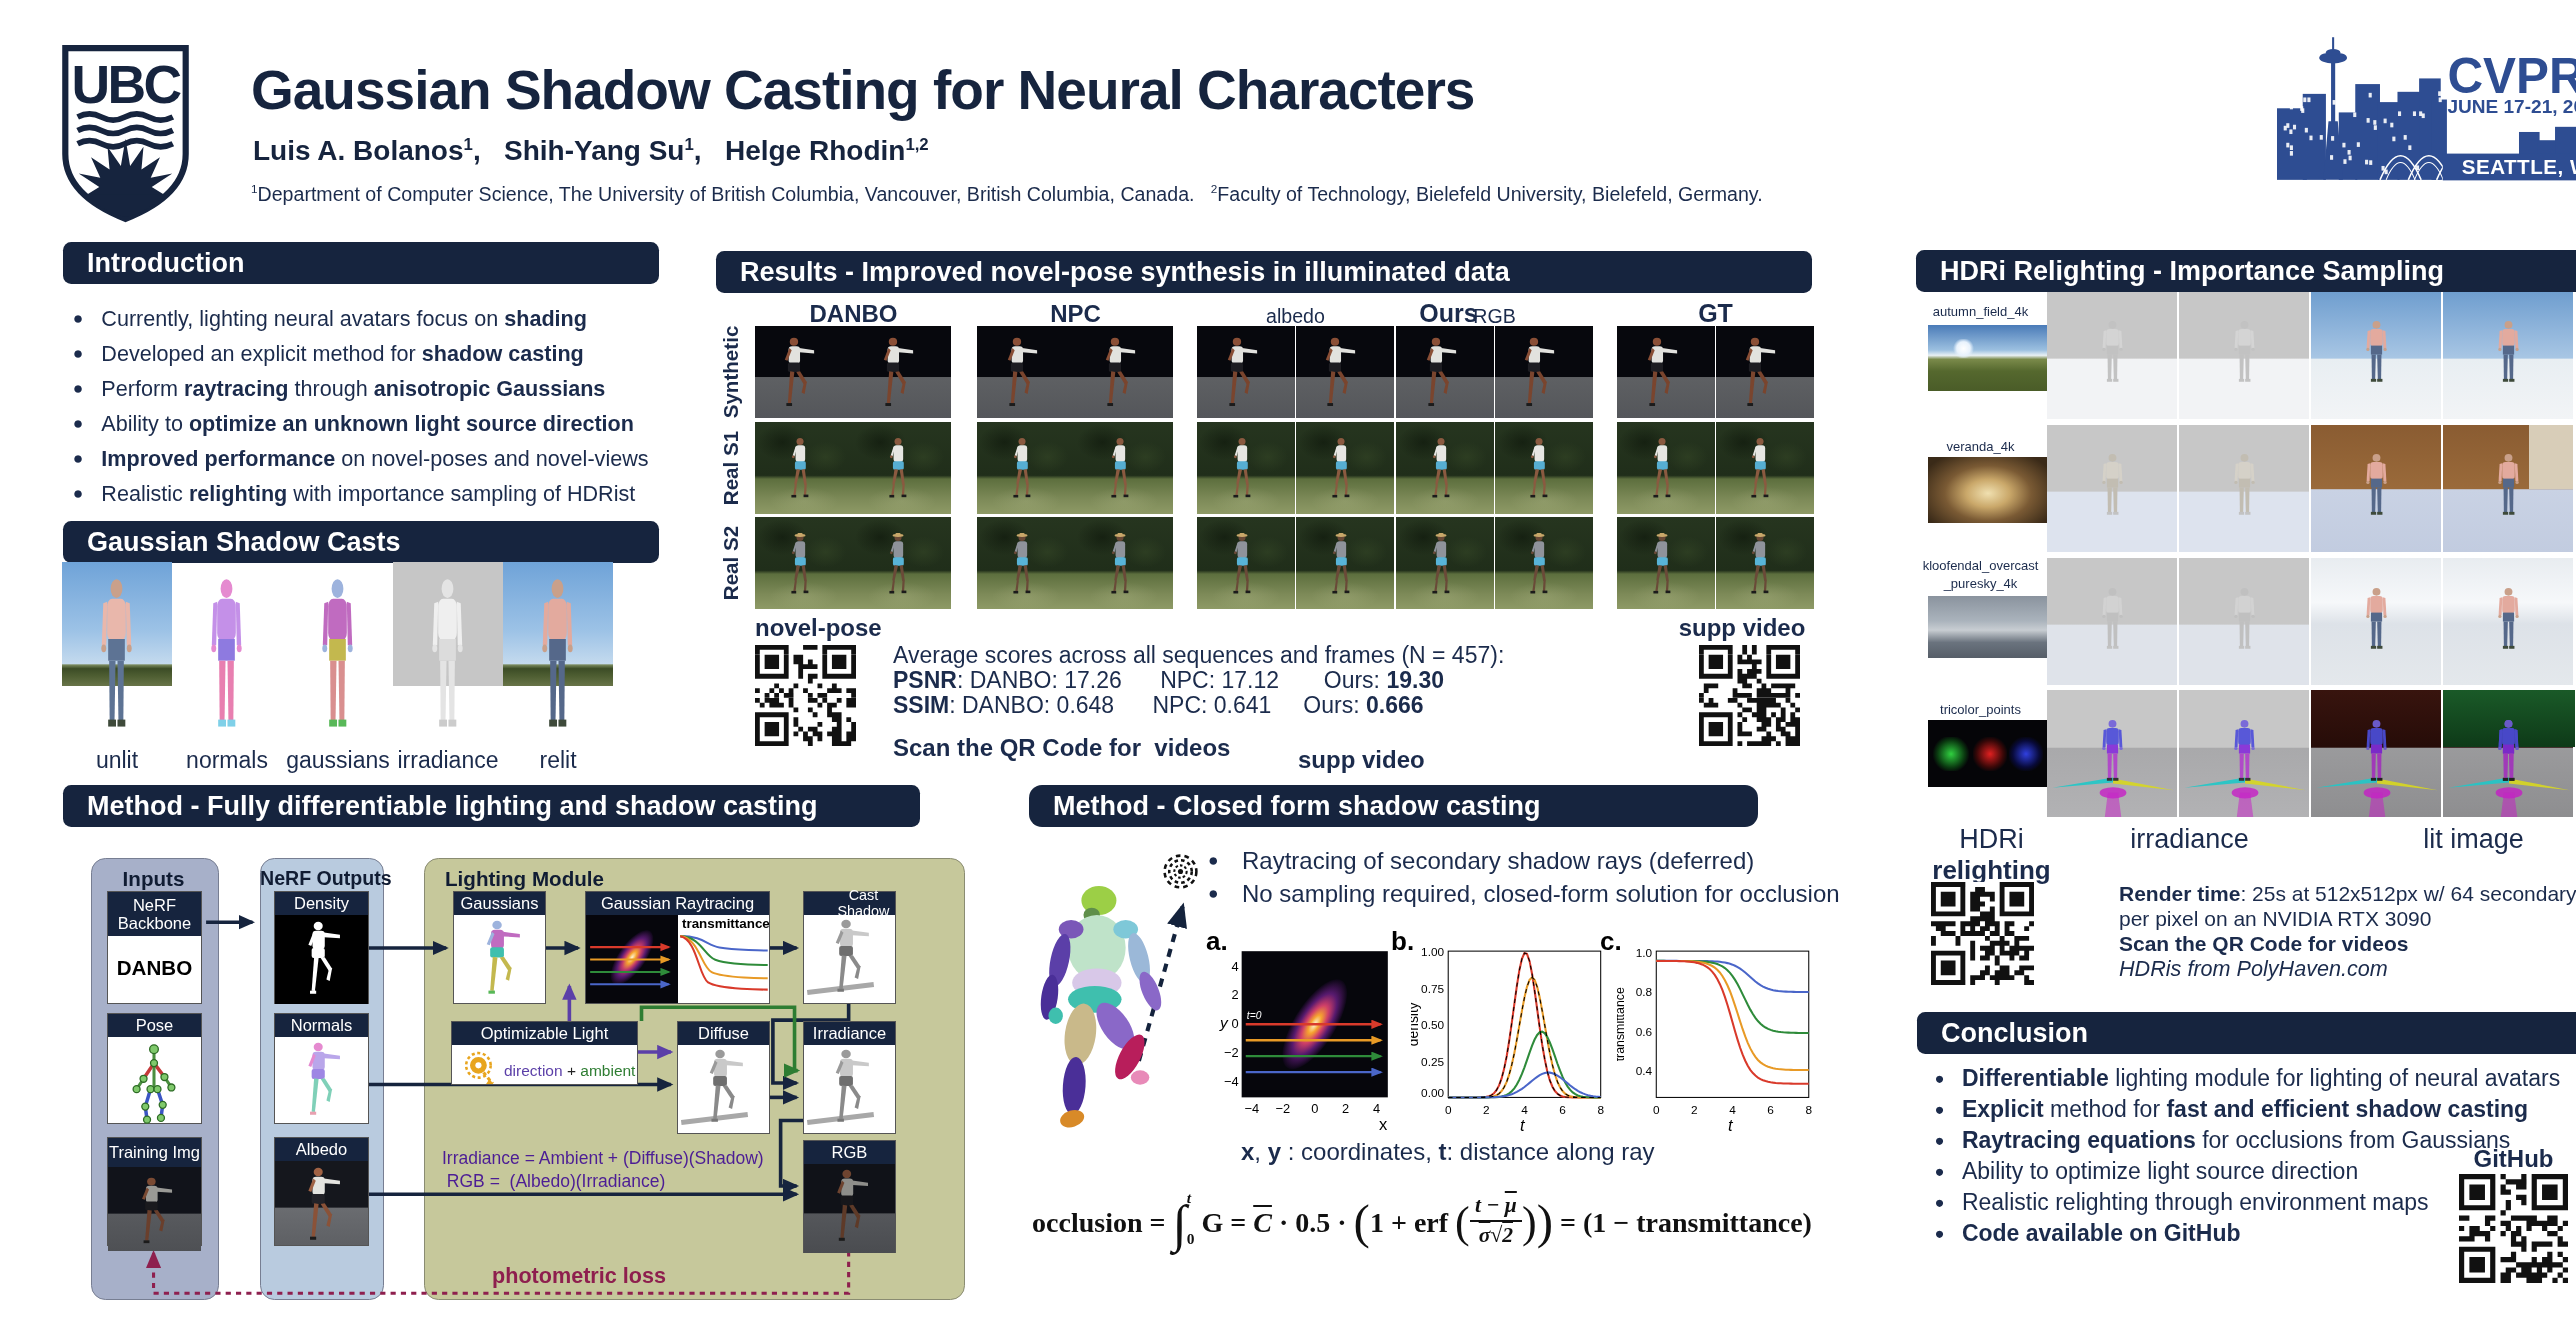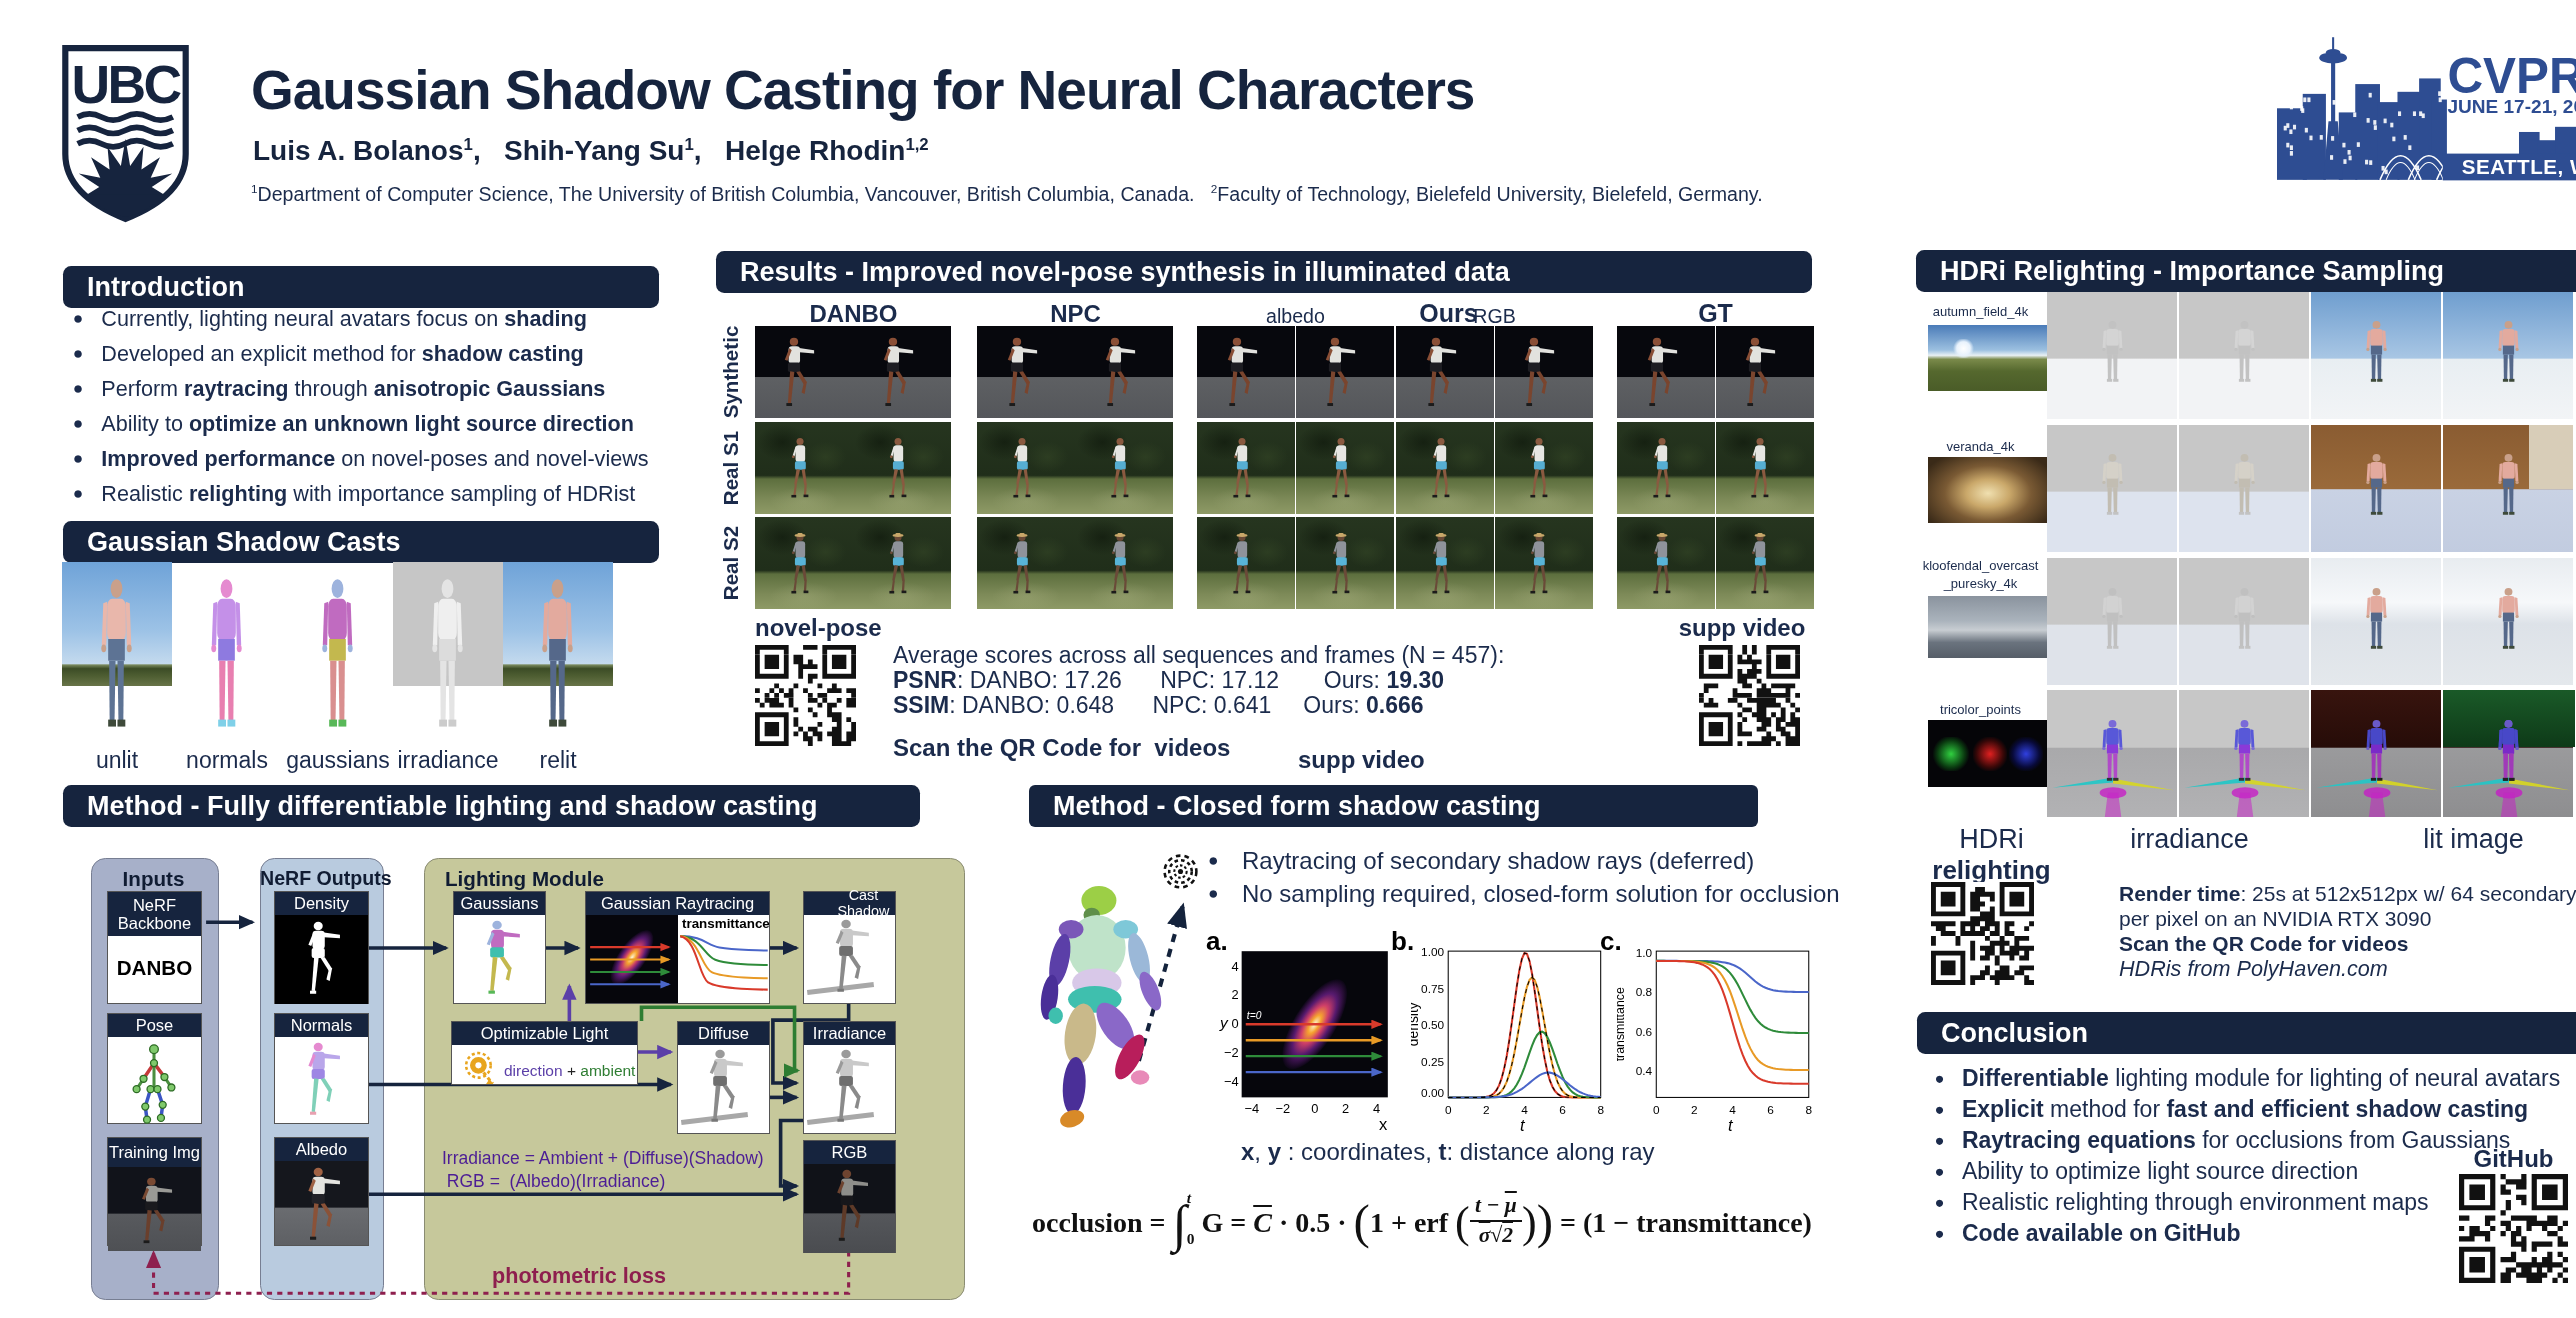--- a/index.html
+++ b/index.html
@@ -85,21 +85,21 @@
       <path d="M255 289 Q295 195 335 289" fill="none" stroke="#fff" stroke-width="3"></path>
       <path d="M267 289 Q295 222 323 289" fill="none" stroke="#fff" stroke-width="2"></path>
       <path d="M310 289 Q350 195 390 289" fill="none" stroke="#fff" stroke-width="3"></path>
       <path d="M322 289 Q350 222 378 289" fill="none" stroke="#fff" stroke-width="2"></path>
       <path d="M622 240 Q647 212 672 240 L672 255 L622 255 Z" fill="#2e4d92"></path>
 <rect x="322" y="238" width="350" height="52" fill="#2e4d92"></rect>
 <text x="331" y="120" font-size="96" font-weight="bold" fill="#2e4d92" letter-spacing="0">CVPR</text>
 <text x="331" y="160" font-size="37" font-weight="bold" fill="#2e4d92">JUNE 17-21, 2024</text>
 <text x="497" y="277" font-size="40" font-weight="bold" fill="#ffffff" text-anchor="middle" letter-spacing="1">SEATTLE, WA</text>
 </svg>
-    <div style="position:absolute;left:63px;top:266px;width:596px;height:42px;background:#16243e;border-radius:8.2px;color:#fff;font-weight:bold;font-size:27px;line-height:42px;padding-left:24px;box-sizing:border-box;white-space:nowrap;">Introduction</div>
+    <div style="position:absolute;left:63px;top:242px;width:596px;height:42px;background:#16243e;border-radius:8.2px;color:#fff;font-weight:bold;font-size:27px;line-height:42px;padding-left:24px;box-sizing:border-box;white-space:nowrap;">Introduction</div>
     <div style="position:absolute;left:66px;top:301px;width:613px;font-size:21.6px;line-height:35px;color:#1b2b4c;white-space:nowrap;">
       <div style="display:flex;">
         <span style="width:24px;text-align:center;flex:none;font-size:17.5px;">●</span>
         <span style="padding-left:11.3px;">Currently, lighting neural avatars focus on <b>shading</b></span>
       </div>
       <div style="display:flex;">
         <span style="width:24px;text-align:center;flex:none;font-size:17.5px;">●</span>
         <span style="padding-left:11.3px;">Developed an explicit method for <b>shadow casting</b></span>
       </div>
       <div style="display:flex;">
@@ -920,21 +920,21 @@
       <path d="M0.0 0.0h65.3v9.3h-65.3zM93.3 0.0h28.0v9.3h-28.0zM130.7 0.0h65.3v9.3h-65.3zM0.0 9.3h9.3v9.3h-9.3zM56.0 9.3h9.3v9.3h-9.3zM130.7 9.3h9.3v9.3h-9.3zM186.7 9.3h9.3v9.3h-9.3zM0.0 18.7h9.3v9.3h-9.3zM18.7 18.7h28.0v9.3h-28.0zM56.0 18.7h9.3v9.3h-9.3zM74.7 18.7h18.7v9.3h-18.7zM130.7 18.7h9.3v9.3h-9.3zM149.3 18.7h28.0v9.3h-28.0zM186.7 18.7h9.3v9.3h-9.3zM0.0 28.0h9.3v9.3h-9.3zM18.7 28.0h28.0v9.3h-28.0zM56.0 28.0h9.3v9.3h-9.3zM74.7 28.0h18.7v9.3h-18.7zM102.7 28.0h9.3v9.3h-9.3zM130.7 28.0h9.3v9.3h-9.3zM149.3 28.0h28.0v9.3h-28.0zM186.7 28.0h9.3v9.3h-9.3zM0.0 37.3h9.3v9.3h-9.3zM18.7 37.3h28.0v9.3h-28.0zM56.0 37.3h9.3v9.3h-9.3zM84.0 37.3h37.3v9.3h-37.3zM130.7 37.3h9.3v9.3h-9.3zM149.3 37.3h28.0v9.3h-28.0zM186.7 37.3h9.3v9.3h-9.3zM0.0 46.7h9.3v9.3h-9.3zM56.0 46.7h9.3v9.3h-9.3zM84.0 46.7h9.3v9.3h-9.3zM130.7 46.7h9.3v9.3h-9.3zM186.7 46.7h9.3v9.3h-9.3zM0.0 56.0h65.3v9.3h-65.3zM84.0 56.0h9.3v9.3h-9.3zM102.7 56.0h18.7v9.3h-18.7zM130.7 56.0h65.3v9.3h-65.3zM102.7 65.3h9.3v9.3h-9.3zM37.3 74.7h9.3v9.3h-9.3zM74.7 74.7h9.3v9.3h-9.3zM121.3 74.7h9.3v9.3h-9.3zM149.3 74.7h9.3v9.3h-9.3zM0.0 84.0h9.3v9.3h-9.3zM28.0 84.0h9.3v9.3h-9.3zM46.7 84.0h9.3v9.3h-9.3zM65.3 84.0h9.3v9.3h-9.3zM93.3 84.0h9.3v9.3h-9.3zM140.0 84.0h28.0v9.3h-28.0zM177.3 84.0h18.7v9.3h-18.7zM18.7 93.3h9.3v9.3h-9.3zM37.3 93.3h9.3v9.3h-9.3zM56.0 93.3h18.7v9.3h-18.7zM102.7 93.3h9.3v9.3h-9.3zM121.3 93.3h18.7v9.3h-18.7zM186.7 93.3h9.3v9.3h-9.3zM0.0 102.7h9.3v9.3h-9.3zM18.7 102.7h28.0v9.3h-28.0zM65.3 102.7h9.3v9.3h-9.3zM102.7 102.7h18.7v9.3h-18.7zM130.7 102.7h9.3v9.3h-9.3zM158.7 102.7h9.3v9.3h-9.3zM177.3 102.7h18.7v9.3h-18.7zM9.3 112.0h9.3v9.3h-9.3zM28.0 112.0h28.0v9.3h-28.0zM65.3 112.0h9.3v9.3h-9.3zM121.3 112.0h9.3v9.3h-9.3zM140.0 112.0h18.7v9.3h-18.7zM177.3 112.0h18.7v9.3h-18.7zM74.7 121.3h9.3v9.3h-9.3zM102.7 121.3h9.3v9.3h-9.3zM140.0 121.3h9.3v9.3h-9.3zM0.0 130.7h65.3v9.3h-65.3zM112.0 130.7h9.3v9.3h-9.3zM140.0 130.7h28.0v9.3h-28.0zM0.0 140.0h9.3v9.3h-9.3zM56.0 140.0h9.3v9.3h-9.3zM74.7 140.0h9.3v9.3h-9.3zM149.3 140.0h18.7v9.3h-18.7zM177.3 140.0h9.3v9.3h-9.3zM0.0 149.3h9.3v9.3h-9.3zM18.7 149.3h28.0v9.3h-28.0zM56.0 149.3h9.3v9.3h-9.3zM74.7 149.3h9.3v9.3h-9.3zM121.3 149.3h9.3v9.3h-9.3zM158.7 149.3h9.3v9.3h-9.3zM186.7 149.3h9.3v9.3h-9.3zM0.0 158.7h9.3v9.3h-9.3zM18.7 158.7h28.0v9.3h-28.0zM56.0 158.7h9.3v9.3h-9.3zM84.0 158.7h9.3v9.3h-9.3zM102.7 158.7h18.7v9.3h-18.7zM149.3 158.7h18.7v9.3h-18.7zM186.7 158.7h9.3v9.3h-9.3zM0.0 168.0h9.3v9.3h-9.3zM18.7 168.0h28.0v9.3h-28.0zM56.0 168.0h9.3v9.3h-9.3zM74.7 168.0h9.3v9.3h-9.3zM93.3 168.0h9.3v9.3h-9.3zM112.0 168.0h18.7v9.3h-18.7zM140.0 168.0h28.0v9.3h-28.0zM177.3 168.0h18.7v9.3h-18.7zM0.0 177.3h9.3v9.3h-9.3zM56.0 177.3h9.3v9.3h-9.3zM93.3 177.3h18.7v9.3h-18.7zM121.3 177.3h9.3v9.3h-9.3zM149.3 177.3h18.7v9.3h-18.7zM177.3 177.3h18.7v9.3h-18.7zM0.0 186.7h65.3v9.3h-65.3zM102.7 186.7h9.3v9.3h-9.3zM149.3 186.7h37.3v9.3h-37.3z" fill="#111"></path>
     </svg>
     <div style="position:absolute;left:1675px;top:614px;width:134px;text-align:center;font-size:24px;font-weight:bold;color:#1b2b4c;">supp video</div>
     <svg style="position:absolute;left:1699px;top:645px;" width="101" height="101" viewBox="0 0 196 196">
       <rect width="196" height="196" fill="#fff"></rect>
       <path d="M0.0 0.0h65.3v9.3h-65.3zM84.0 0.0h9.3v9.3h-9.3zM102.7 0.0h9.3v9.3h-9.3zM130.7 0.0h65.3v9.3h-65.3zM0.0 9.3h9.3v9.3h-9.3zM56.0 9.3h9.3v9.3h-9.3zM84.0 9.3h9.3v9.3h-9.3zM102.7 9.3h9.3v9.3h-9.3zM130.7 9.3h9.3v9.3h-9.3zM186.7 9.3h9.3v9.3h-9.3zM0.0 18.7h9.3v9.3h-9.3zM18.7 18.7h28.0v9.3h-28.0zM56.0 18.7h9.3v9.3h-9.3zM74.7 18.7h9.3v9.3h-9.3zM93.3 18.7h9.3v9.3h-9.3zM130.7 18.7h9.3v9.3h-9.3zM149.3 18.7h28.0v9.3h-28.0zM186.7 18.7h9.3v9.3h-9.3zM0.0 28.0h9.3v9.3h-9.3zM18.7 28.0h28.0v9.3h-28.0zM56.0 28.0h9.3v9.3h-9.3zM74.7 28.0h46.7v9.3h-46.7zM130.7 28.0h9.3v9.3h-9.3zM149.3 28.0h28.0v9.3h-28.0zM186.7 28.0h9.3v9.3h-9.3zM0.0 37.3h9.3v9.3h-9.3zM18.7 37.3h28.0v9.3h-28.0zM56.0 37.3h9.3v9.3h-9.3zM102.7 37.3h9.3v9.3h-9.3zM130.7 37.3h9.3v9.3h-9.3zM149.3 37.3h28.0v9.3h-28.0zM186.7 37.3h9.3v9.3h-9.3zM0.0 46.7h9.3v9.3h-9.3zM56.0 46.7h9.3v9.3h-9.3zM74.7 46.7h9.3v9.3h-9.3zM93.3 46.7h28.0v9.3h-28.0zM130.7 46.7h9.3v9.3h-9.3zM186.7 46.7h9.3v9.3h-9.3zM0.0 56.0h65.3v9.3h-65.3zM74.7 56.0h37.3v9.3h-37.3zM130.7 56.0h65.3v9.3h-65.3zM74.7 65.3h18.7v9.3h-18.7zM112.0 65.3h9.3v9.3h-9.3zM9.3 74.7h28.0v9.3h-28.0zM84.0 74.7h18.7v9.3h-18.7zM121.3 74.7h9.3v9.3h-9.3zM140.0 74.7h46.7v9.3h-46.7zM9.3 84.0h9.3v9.3h-9.3zM65.3 84.0h9.3v9.3h-9.3zM112.0 84.0h28.0v9.3h-28.0zM168.0 84.0h9.3v9.3h-9.3zM0.0 93.3h9.3v9.3h-9.3zM65.3 93.3h37.3v9.3h-37.3zM112.0 93.3h65.3v9.3h-65.3zM186.7 93.3h9.3v9.3h-9.3zM0.0 102.7h9.3v9.3h-9.3zM18.7 102.7h9.3v9.3h-9.3zM56.0 102.7h18.7v9.3h-18.7zM93.3 102.7h56.0v9.3h-56.0zM168.0 102.7h9.3v9.3h-9.3zM9.3 112.0h28.0v9.3h-28.0zM74.7 112.0h9.3v9.3h-9.3zM112.0 112.0h46.7v9.3h-46.7zM177.3 112.0h9.3v9.3h-9.3zM84.0 121.3h18.7v9.3h-18.7zM112.0 121.3h18.7v9.3h-18.7zM158.7 121.3h9.3v9.3h-9.3zM186.7 121.3h9.3v9.3h-9.3zM0.0 130.7h65.3v9.3h-65.3zM74.7 130.7h9.3v9.3h-9.3zM102.7 130.7h28.0v9.3h-28.0zM140.0 130.7h9.3v9.3h-9.3zM158.7 130.7h9.3v9.3h-9.3zM177.3 130.7h9.3v9.3h-9.3zM0.0 140.0h9.3v9.3h-9.3zM56.0 140.0h9.3v9.3h-9.3zM84.0 140.0h9.3v9.3h-9.3zM112.0 140.0h28.0v9.3h-28.0zM149.3 140.0h18.7v9.3h-18.7zM177.3 140.0h18.7v9.3h-18.7zM0.0 149.3h9.3v9.3h-9.3zM18.7 149.3h28.0v9.3h-28.0zM56.0 149.3h9.3v9.3h-9.3zM74.7 149.3h9.3v9.3h-9.3zM121.3 149.3h18.7v9.3h-18.7zM149.3 149.3h9.3v9.3h-9.3zM168.0 149.3h28.0v9.3h-28.0zM0.0 158.7h9.3v9.3h-9.3zM18.7 158.7h28.0v9.3h-28.0zM56.0 158.7h9.3v9.3h-9.3zM74.7 158.7h9.3v9.3h-9.3zM112.0 158.7h18.7v9.3h-18.7zM149.3 158.7h18.7v9.3h-18.7zM186.7 158.7h9.3v9.3h-9.3zM0.0 168.0h9.3v9.3h-9.3zM18.7 168.0h28.0v9.3h-28.0zM56.0 168.0h9.3v9.3h-9.3zM74.7 168.0h28.0v9.3h-28.0zM130.7 168.0h9.3v9.3h-9.3zM158.7 168.0h18.7v9.3h-18.7zM186.7 168.0h9.3v9.3h-9.3zM0.0 177.3h9.3v9.3h-9.3zM56.0 177.3h9.3v9.3h-9.3zM121.3 177.3h28.0v9.3h-28.0zM168.0 177.3h28.0v9.3h-28.0zM0.0 186.7h65.3v9.3h-65.3zM74.7 186.7h9.3v9.3h-9.3zM93.3 186.7h46.7v9.3h-46.7zM149.3 186.7h9.3v9.3h-9.3zM168.0 186.7h28.0v9.3h-28.0z" fill="#111"></path>
     </svg>
     <div style="position:absolute;left:893px;top:643px;font-size:23px;color:#1b2b4c;line-height:25px;">Average scores across all sequences and frames (N = 457):<br><b>PSNR</b>: DANBO: 17.26 &nbsp;&nbsp;&nbsp;&nbsp;&nbsp;NPC: 17.12&nbsp;&nbsp;&nbsp;&nbsp;&nbsp;&nbsp;&nbsp;Ours: <b>19.30</b><br><b>SSIM</b>: DANBO: 0.648 &nbsp;&nbsp;&nbsp;&nbsp;&nbsp;NPC: 0.641&nbsp;&nbsp;&nbsp;&nbsp;&nbsp;Ours: <b>0.666</b></div>
     <div style="position:absolute;left:893px;top:734px;font-size:24px;font-weight:bold;color:#1b2b4c;">Scan the QR Code for&nbsp; videos</div>
     <div style="position:absolute;left:1298px;top:746px;font-size:24px;font-weight:bold;color:#1b2b4c;">supp video</div>
-    <div style="position:absolute;left:1029px;top:785px;width:729px;height:42px;background:#16243e;border-radius:6px;color:#fff;font-weight:bold;font-size:27px;line-height:42px;padding-left:24px;box-sizing:border-box;white-space:nowrap;">Method - Closed form shadow casting</div>
+    <div style="position:absolute;left:1029px;top:785px;width:729px;height:42px;background:#16243e;border-radius:13px;color:#fff;font-weight:bold;font-size:27px;line-height:42px;padding-left:24px;box-sizing:border-box;white-space:nowrap;">Method - Closed form shadow casting</div>
     <div style="position:absolute;left:1208px;top:844px;font-size:24px;line-height:33px;color:#1b2b4c;">
       <div style="display:flex;">
         <span style="width:20.6px;font-size:17.5px;">●</span>
         <span style="padding-left:13.4px;">Raytracing of secondary shadow rays (deferred)</span>
       </div>
       <div style="display:flex;">
         <span style="width:20.6px;font-size:17.5px;">●</span>
         <span style="padding-left:13.4px;">No sampling required, closed-form solution for occlusion</span>
       </div>
     </div>

